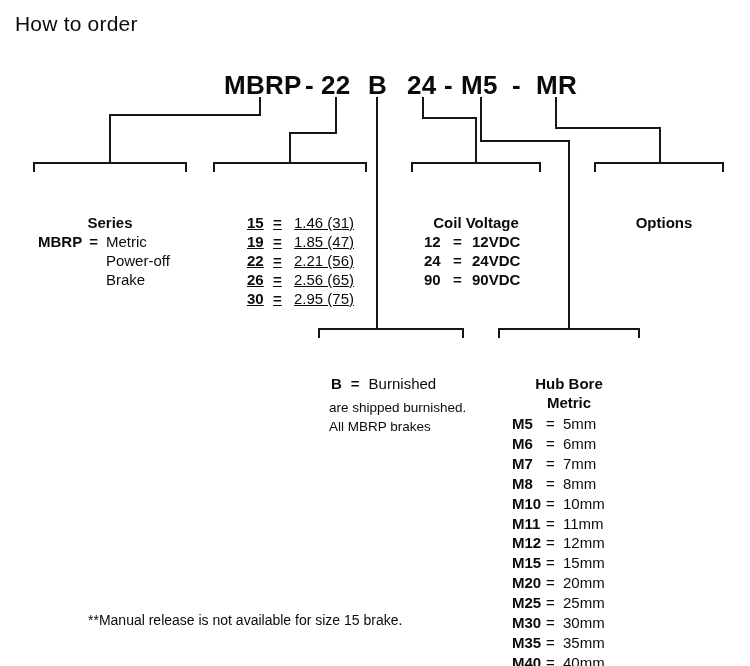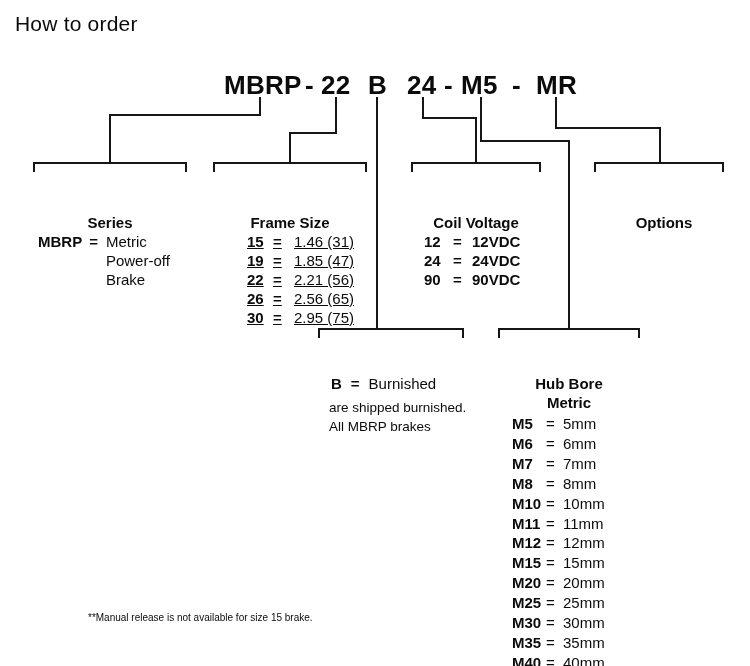--- a/index.html
+++ b/index.html
@@ -14,21 +14,21 @@
            letter-spacing:.3px;white-space:nowrap;}
   .block{position:absolute;font-size:15px;line-height:19px;margin-top:36px;}
   .block-title{font-weight:700;text-align:center;}
   .kv{display:flex;align-items:flex-start;}
   .b{font-weight:700;}
   .row{display:grid;}
   .fs-row{grid-template-columns:26px 21px auto;padding-left:34px;text-decoration:underline;}
   .cv-row{grid-template-columns:29px 19px auto;padding-left:13px;}
   .hb-row{grid-template-columns:34px 17px auto;padding-left:14px;line-height:19.9px;}
   .note{font-size:13.5px;line-height:19px;}
-  #footnote{left:88px;top:612px;font-size:10px;}
+  #footnote{left:88px;top:612px;font-size:14px;}
 </style>
 </head>
 <body>
 
 <div id="page">
 
   <div class="abs" id="page-title">How to order</div>
 
   <span class="codeseg" style="left:224px">MBRP</span>
   <span class="codeseg" style="left:305px">-</span>
@@ -75,21 +75,20 @@
       <span class="b" style="margin:0 8px 0 7px">=</span>
       <div>
         <div>Metric</div>
         <div>Power-off</div>
         <div>Brake</div>
       </div>
     </div>
   </div>
 
   <div class="block" style="left:213px;top:177px;width:154px">
-    <div class="block-title">Frame Size</div>
     <div class="row fs-row">
       <span class="b">15</span>
       <span class="b">=</span>
       <span>1.46 (31)</span>
     </div>
     <div class="row fs-row">
       <span class="b">19</span>
       <span class="b">=</span>
       <span>1.85 (47)</span>
     </div>

